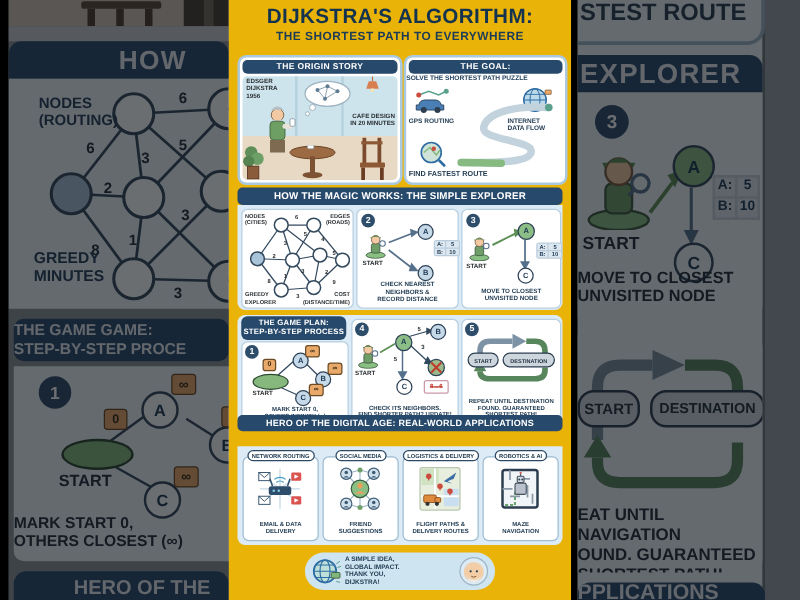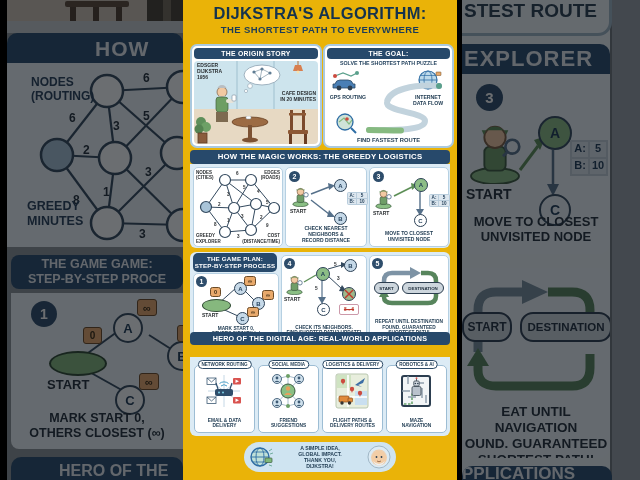--- a/index.html
+++ b/index.html
@@ -1,20 +1,20 @@
 <!DOCTYPE html>
 <html><head>
 <meta charset="utf-8">
 <style>
   html,body{margin:0;padding:0;background:#000;}
   .stage{position:relative;width:640px;height:480px;background:#000;overflow:hidden;
          font-family:"Liberation Sans","DejaVu Sans",sans-serif;}
   .abs{position:absolute;}
   .pre{white-space:pre-line;line-height:1.18;}
-  .ctr{text-align:center;}
+  .ctr{text-align:left;}
   .b{font-weight:bold;}
   
   .bgcol{position:absolute;top:0;height:480px;overflow:hidden;background:#8d949a;}
   .bgl{left:7px;width:176px;}
   .bgr{left:462px;width:178px;background:#eef4f8;}
   .dim{position:absolute;inset:0;background:rgba(10,14,18,0.60);z-index:5;}
   .navybar{background:#2a4d6e;color:#e8edf2;}
   .bgcard{background:#eef5f9;}
   .bgnode{position:absolute;border-radius:50%;background:#fdfefe;border:2px solid #33495e;
           color:#1d3a55;font-weight:bold;display:flex;align-items:center;justify-content:center;}
@@ -308,21 +308,21 @@
         <svg class="abs" style="left:8px;bottom:8px;" width="24" height="24" viewBox="0 0 24 24">
           <circle cx="10" cy="10" r="8" fill="#cfe3d8" stroke="#2e6da4" stroke-width="1.3"></circle>
           <path d="M4 10 L9 6 L14 12 L17 8" fill="none" stroke="#86ba80" stroke-width="1.2"></path>
           <circle cx="12" cy="7" r="1.8" fill="#cc4b3f"></circle>
           <line x1="16" y1="16" x2="21" y2="21" stroke="#2e6da4" stroke-width="2"></line>
         </svg>
         <div class="ctr b abs" style="left:0;right:0;bottom:1px;font-size:5.8px;color:#1d3950;">FIND FASTEST ROUTE</div>
       </div>
     </div>
 
-    <div class="sechead" style="left:7px;top:150px;width:260px;height:14px;line-height:14px;font-size:7.8px;">HOW THE MAGIC WORKS: THE GREEDY LOGISTICS</div>
+    <div class="sechead" style="left:7px;top:150px;width:260px;height:14px;line-height:14px;font-size:7.8px;">HOW THE MAGIC WORKS: THE SIMPLE EXPLORER</div>
     <div class="secbody" style="left:7px;top:164px;width:260px;height:84px;">
 
       <div class="wpanel" style="left:3px;top:3px;width:88px;height:78px;">
         <svg class="abs" style="left:0;top:0;" width="86" height="76" viewBox="0 0 86 76">
           <g stroke="#33495e" stroke-width="1" fill="none">
             <line x1="31" y1="12" x2="57" y2="12"></line>
               <line x1="12" y1="39" x2="31" y2="12"></line>
             <line x1="31" y1="12" x2="40" y2="40"></line>
               <line x1="31" y1="12" x2="62" y2="36"></line>
             <line x1="57" y1="12" x2="40" y2="40"></line>

